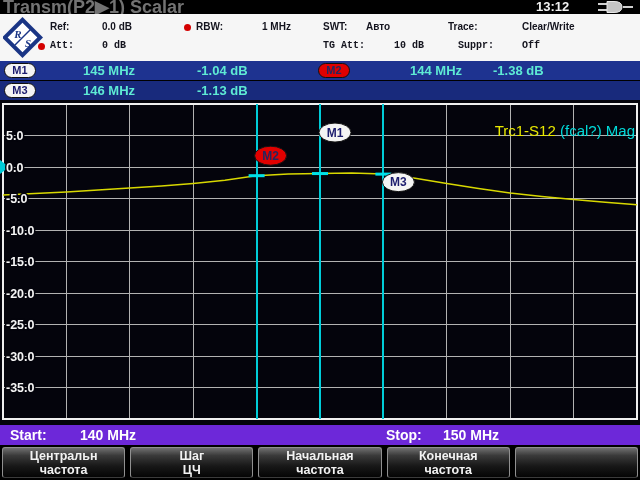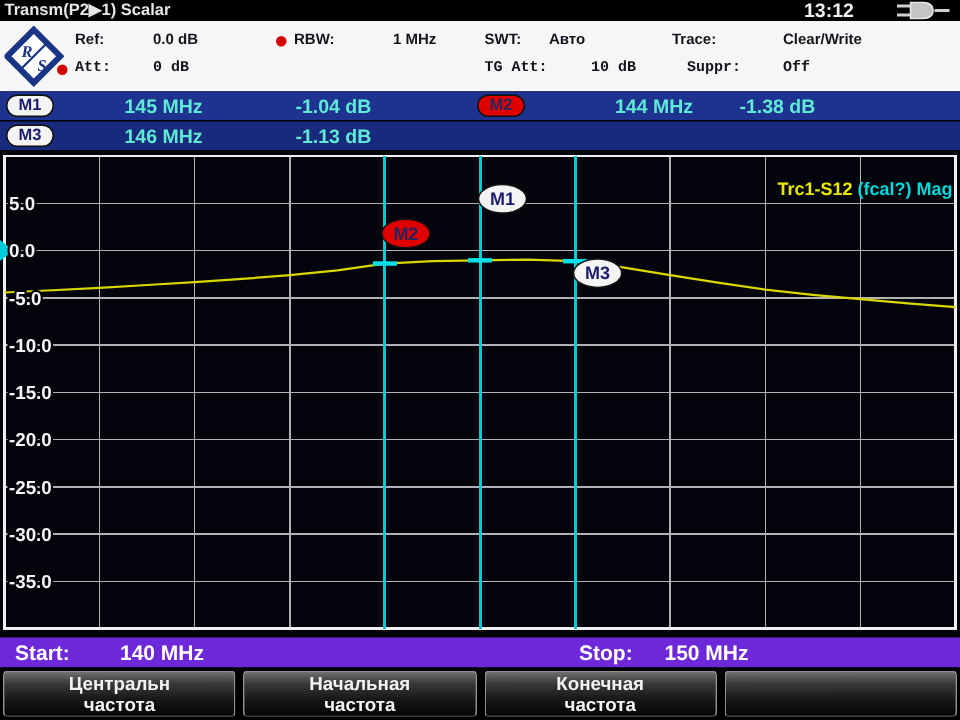--- a/index.html
+++ b/index.html
@@ -1,20 +1,20 @@
 <!DOCTYPE html>
 <html><head>
 <meta charset="utf-8">
 <style>
   html,body{margin:0;padding:0;background:#222;}
   .screen{position:relative;width:640px;height:480px;background:#000;overflow:hidden;
           font-family:"Liberation Sans",sans-serif;-webkit-font-smoothing:antialiased;}
   
   .titlebar{position:absolute;left:0;top:0;width:640px;height:14px;background:#000;}
-  .tb-title{position:absolute;left:3px;top:0;font-size:11px;font-weight:bold;color:#e5e5e5;line-height:14px;white-space:pre;}
+  .tb-title{position:absolute;left:3px;top:0;font-size:18px;font-weight:bold;color:#737373;line-height:14px;white-space:pre;}
   .tb-date{position:absolute;left:449px;top:0;font-size:13px;font-weight:bold;color:#f0f0f0;line-height:14px;margin-top:40px;}
   .tb-time{position:absolute;left:536px;top:0;font-size:13px;font-weight:bold;color:#f0f0f0;line-height:14px;}
   .tb-plug{position:absolute;left:597px;top:1px;}
   
   .header{position:absolute;left:0;top:14px;width:640px;height:47px;background:#f6f6f6;color:#14141e;}
   .header span{position:absolute;font-size:10px;font-weight:bold;line-height:14px;white-space:pre;}
   .rowA{top:6px;} .rowB{top:25px;font-family:Liberation Mono, monospace;}
   .dot{position:absolute;width:7px;height:7px;border-radius:50%;background:#d40000;}
   .logo{position:absolute;left:3px;top:2px;}
   
@@ -22,21 +22,21 @@
   .mrow{position:absolute;left:0;width:640px;height:19px;}
   .mrow1{top:0;background:#1e3390;}
   .mrow2{top:20px;background:#182a7c;}
   .badge{position:absolute;top:2px;width:32px;height:15px;border-radius:8px;box-sizing:border-box;
          border:1px solid #101010;font-size:11px;font-weight:bold;text-align:center;line-height:13px;}
   .badge-white{background:#f4f4f4;color:#1c1c6e;}
   .badge-red{background:#e00000;color:#26265e;}
   .mtext{position:absolute;top:0;color:#5eead4;font-size:13px;font-weight:bold;line-height:19px;white-space:pre;}
   
   .chart{position:absolute;left:0;top:100px;width:640px;height:325px;background:#04040c;}
-  .trclabel{position:absolute;right:5px;top:5px;font-size:12px;font-weight:bold;white-space:pre;}
+  .trclabel{position:absolute;right:5px;top:5px;font-size:15px;font-weight:normal;white-space:pre;}
   .trcname{color:#e8e800;} .trcsuffix{color:#00d9d9;}
   
   .freqbar{position:absolute;left:0;top:425px;width:640px;height:20px;background:#6d28d9;}
   .freqbar span{position:absolute;top:2px;color:#fff;font-size:14px;font-weight:bold;line-height:17px;white-space:pre;}
   
   .softkeys{position:absolute;left:0;top:445px;width:640px;height:35px;background:#000;
             display:flex;gap:5px;padding:2px 2px 0 2px;box-sizing:border-box;}
   .softkey{flex:1;height:31px;border-radius:3px;box-sizing:border-box;cursor:pointer;
            background:linear-gradient(#707070,#3a3a3a 26%,#181818 62%,#050505);
            border:1px solid #909090;border-bottom-color:#3c3c3c;
@@ -157,20 +157,24 @@
     <span style="left:386px">Stop:</span>
     <span style="left:443px">150 MHz</span>
   </div>
 
   <div class="softkeys">
     <div class="softkey">
       <div>Центральн</div>
         <div>частота</div>
     </div>
     <div class="softkey">
+      <div>Шаг</div>
+        <div>ЦЧ</div>
+    </div>
+    <div class="softkey">
       <div>Начальная</div>
         <div>частота</div>
     </div>
     <div class="softkey">
       <div>Конечная</div>
         <div>частота</div>
     </div>
     <div class="softkey">
       <div></div>
         <div></div>

